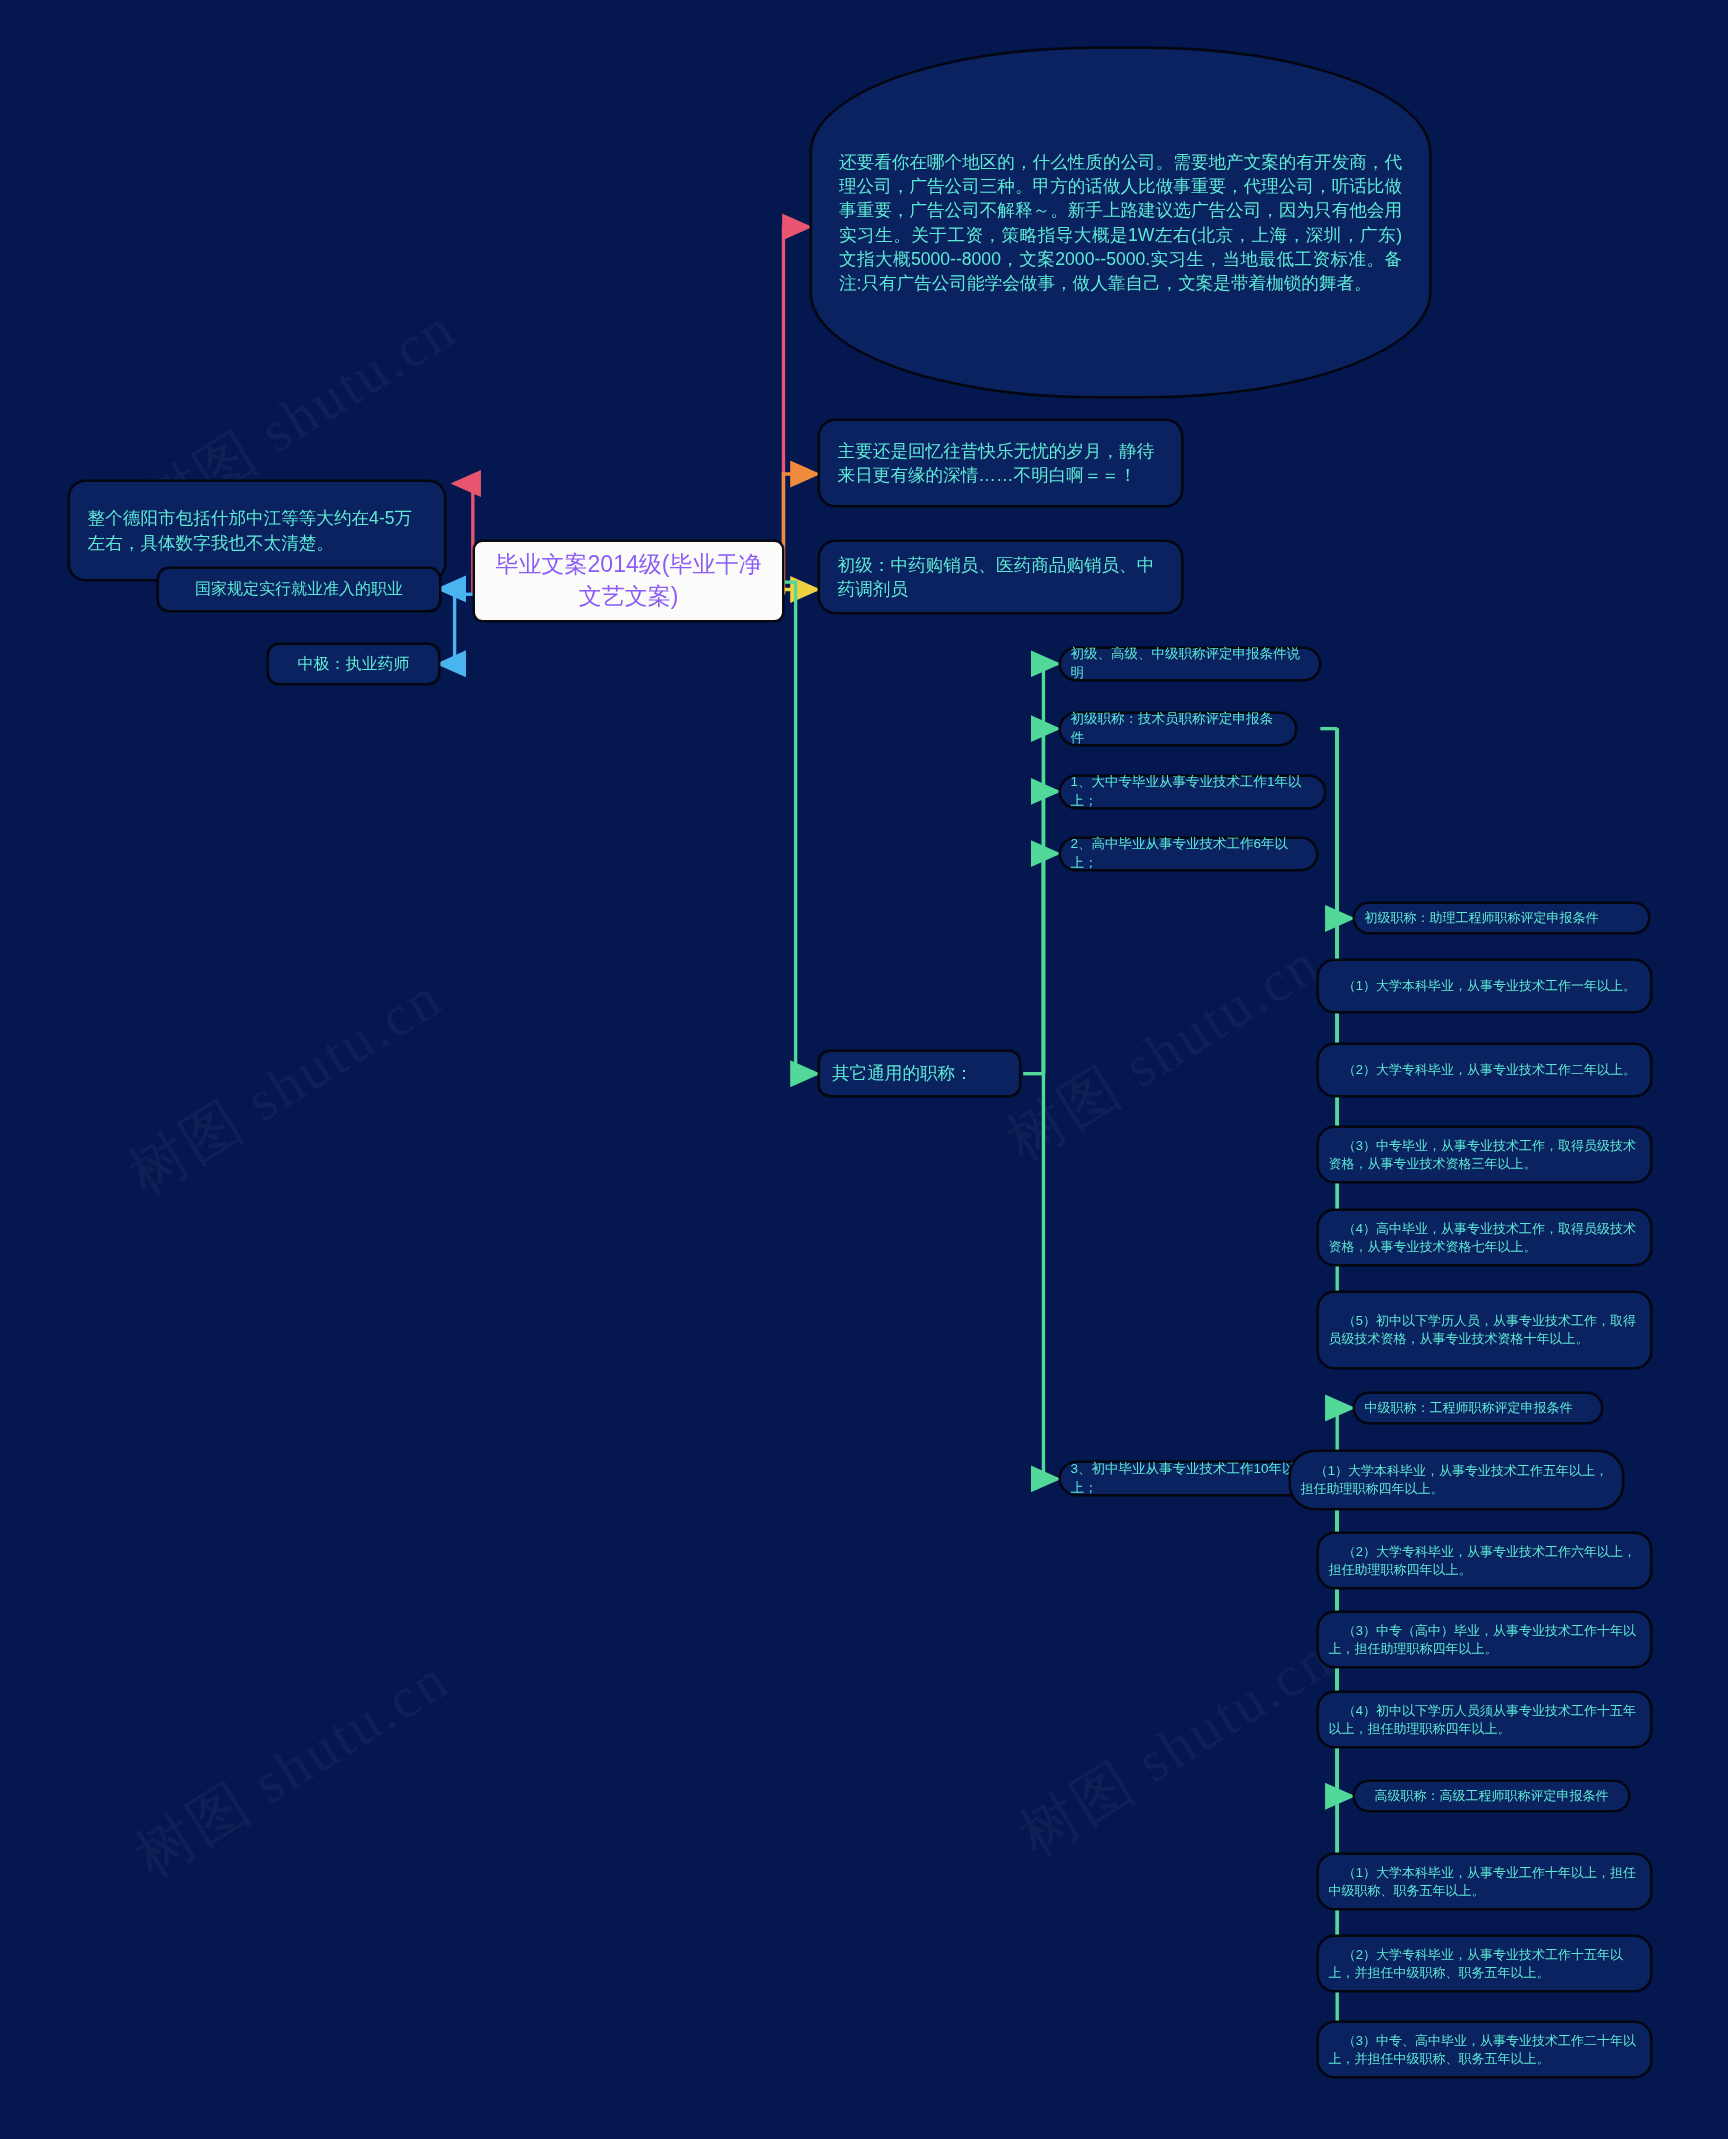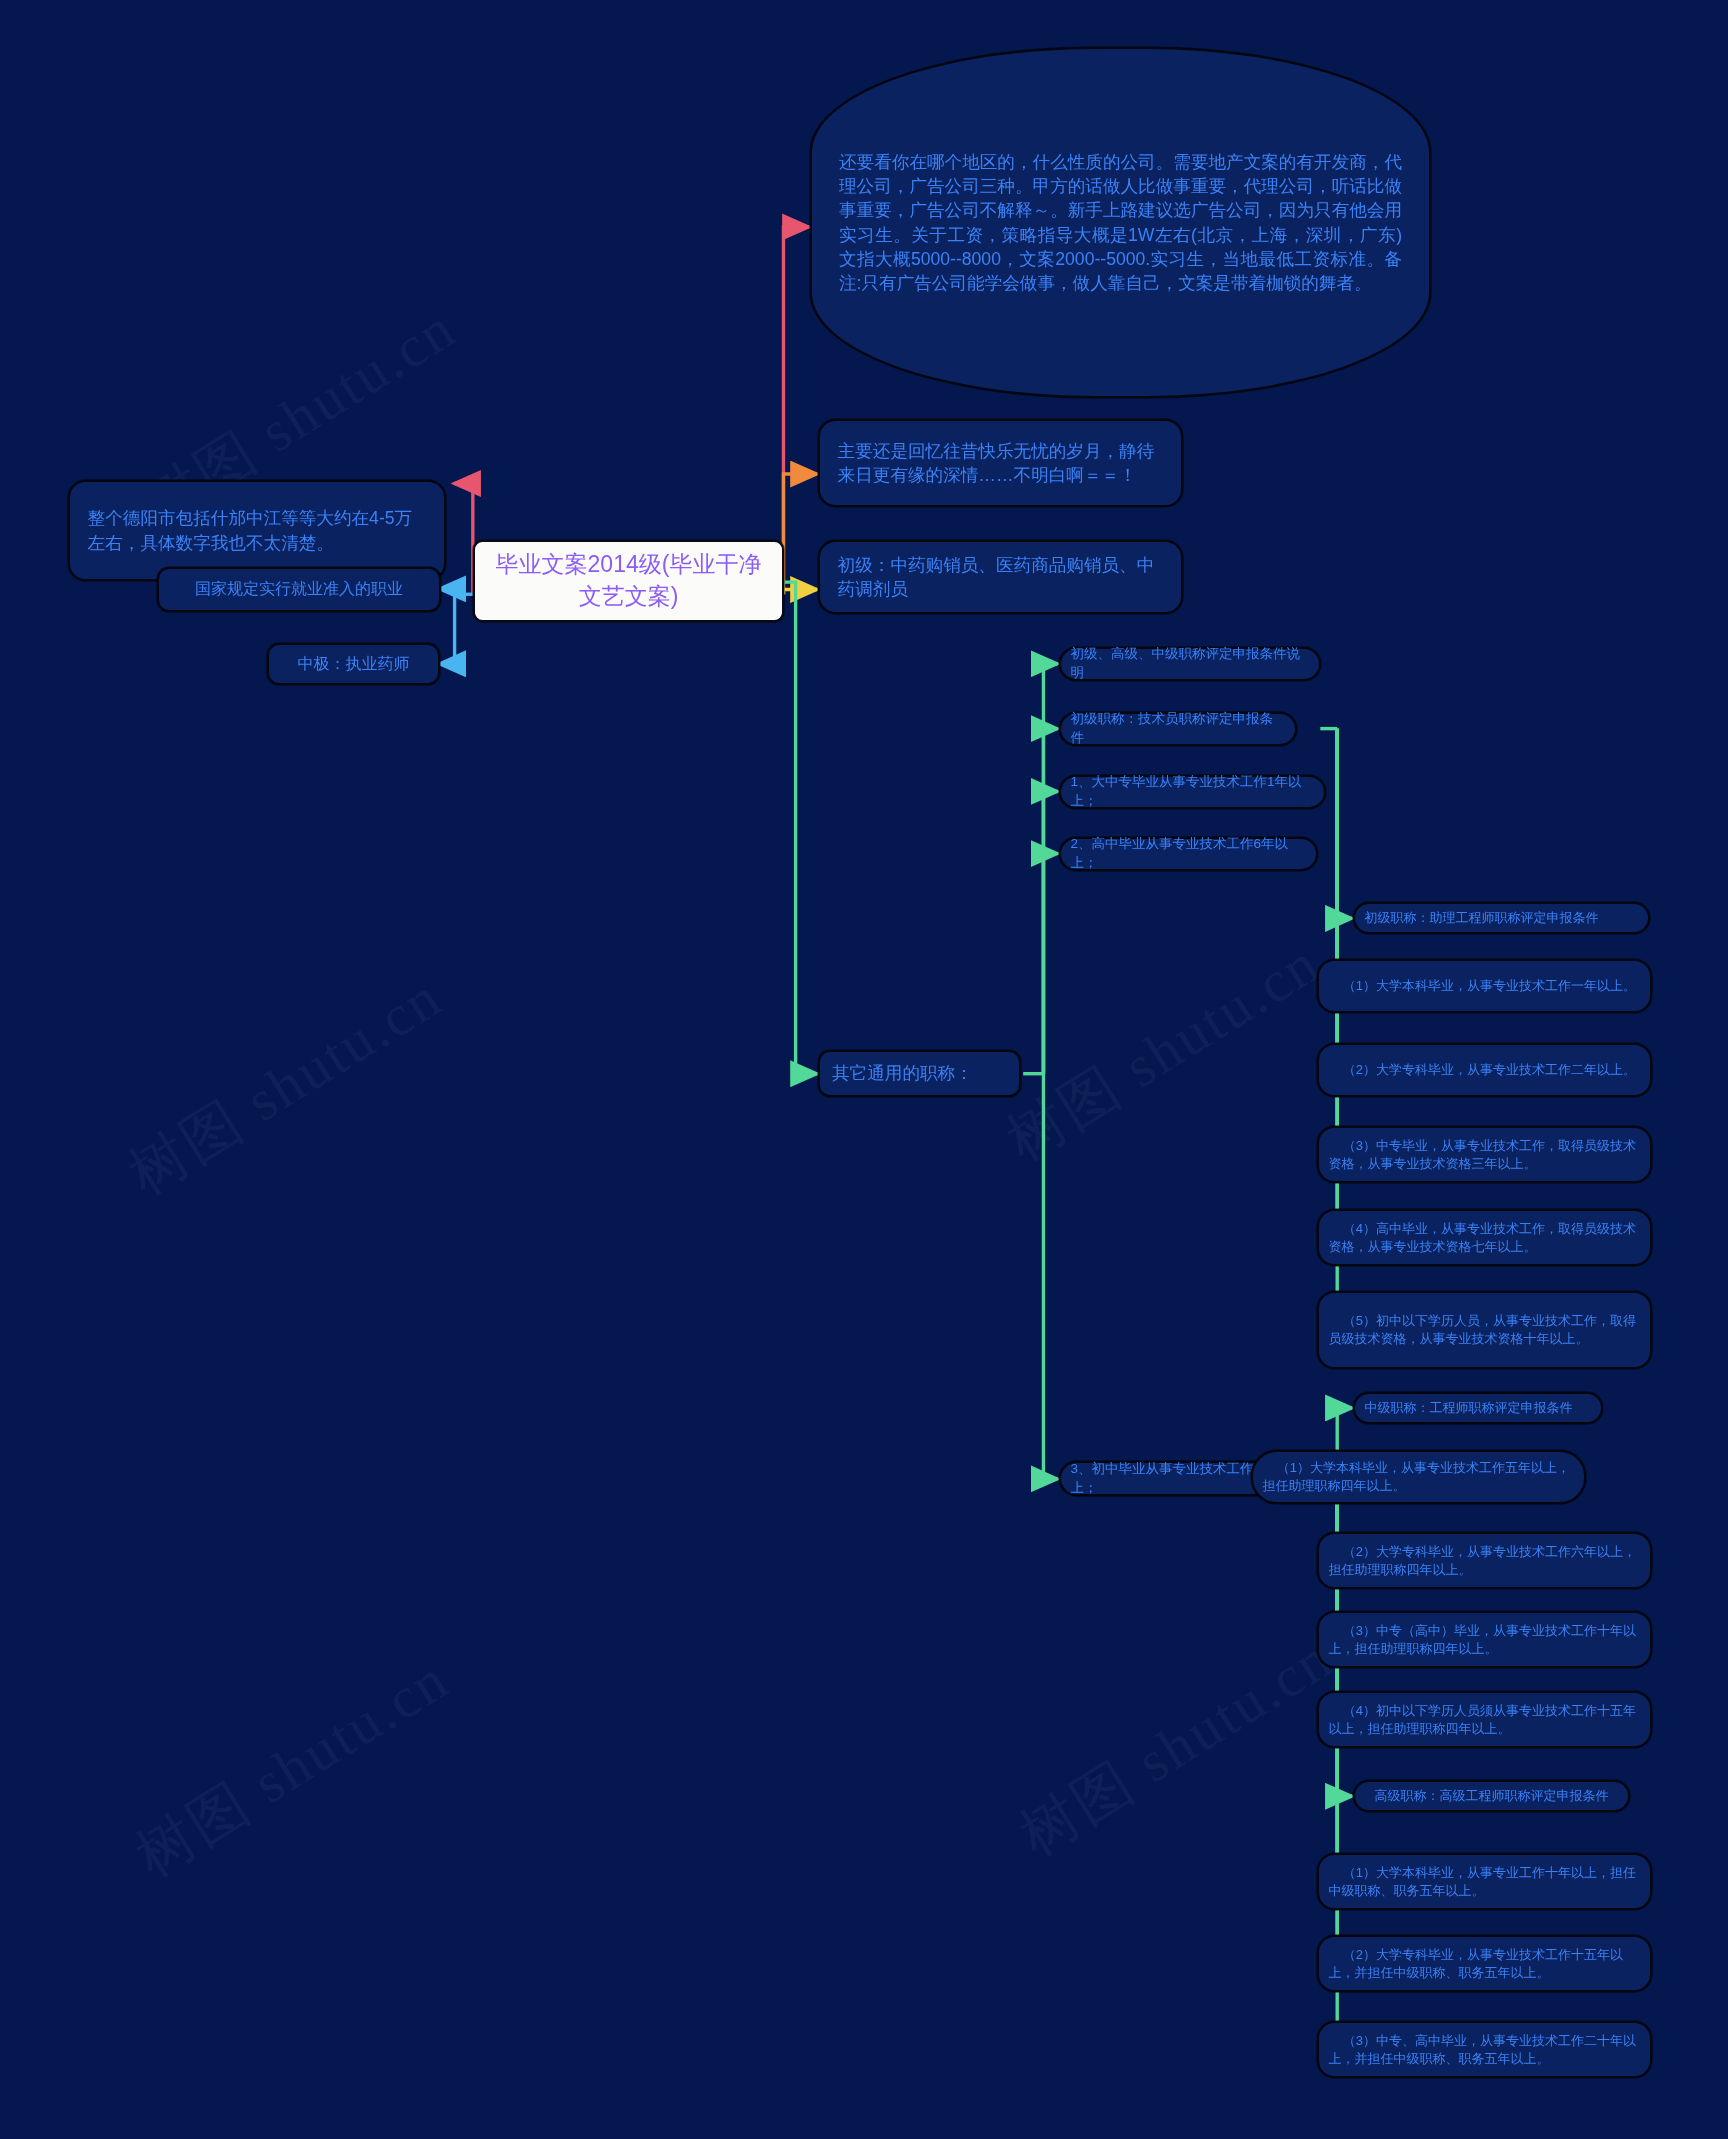--- a/index.html
+++ b/index.html
@@ -36,21 +36,21 @@
     height: 2140px;
     pointer-events: none;
   }
   
   .node {
     position: absolute;
     box-sizing: border-box;
     background: #0a2260;
     border: 2px solid #05060e;
     border-radius: 17.6px;
-    color: #3b82f6;
+    color: #5eead4;
     display: flex;
     align-items: center;
     line-height: 1.38;
     box-shadow: 0 0 0 0.7px rgba(0,0,0,0.55);
   }
   .node span { display: block; width: 100%; }
 
   .root {
     background: #fbfbf9;
     border: 2px solid #0b0b11;
@@ -225,21 +225,21 @@
   </div>
 
   <div class="node pad-s fs-19 ind" style="left:1317px; top:1291px; width:335px; height:78px;">
     <span>（5）初中以下学历人员，从事专业技术工作，取得员级技术资格，从事专业技术资格十年以上。</span>
   </div>
 
   <div class="node pad-s fs-19" style="left:1353px; top:1392px; width:250px; height:32px;">
     <span>中级职称：工程师职称评定申报条件</span>
   </div>
 
-  <div class="node pad-s fs-19 ind" style="left:1251px; top:1450px; width:335px; height:54px;border-radius:26px;">
+  <div class="node pad-s fs-19 ind" style="left:1289px; top:1450px; width:335px; height:60px;border-radius:26px;">
     <span>（1）大学本科毕业，从事专业技术工作五年以上，担任助理职称四年以上。</span>
   </div>
 
   <div class="node pad-s fs-19 ind" style="left:1317px; top:1532px; width:335px; height:57px;">
     <span>（2）大学专科毕业，从事专业技术工作六年以上，担任助理职称四年以上。</span>
   </div>
 
   <div class="node pad-s fs-19 ind" style="left:1317px; top:1611px; width:335px; height:57px;">
     <span>（3）中专（高中）毕业，从事专业技术工作十年以上，担任助理职称四年以上。</span>
   </div>

